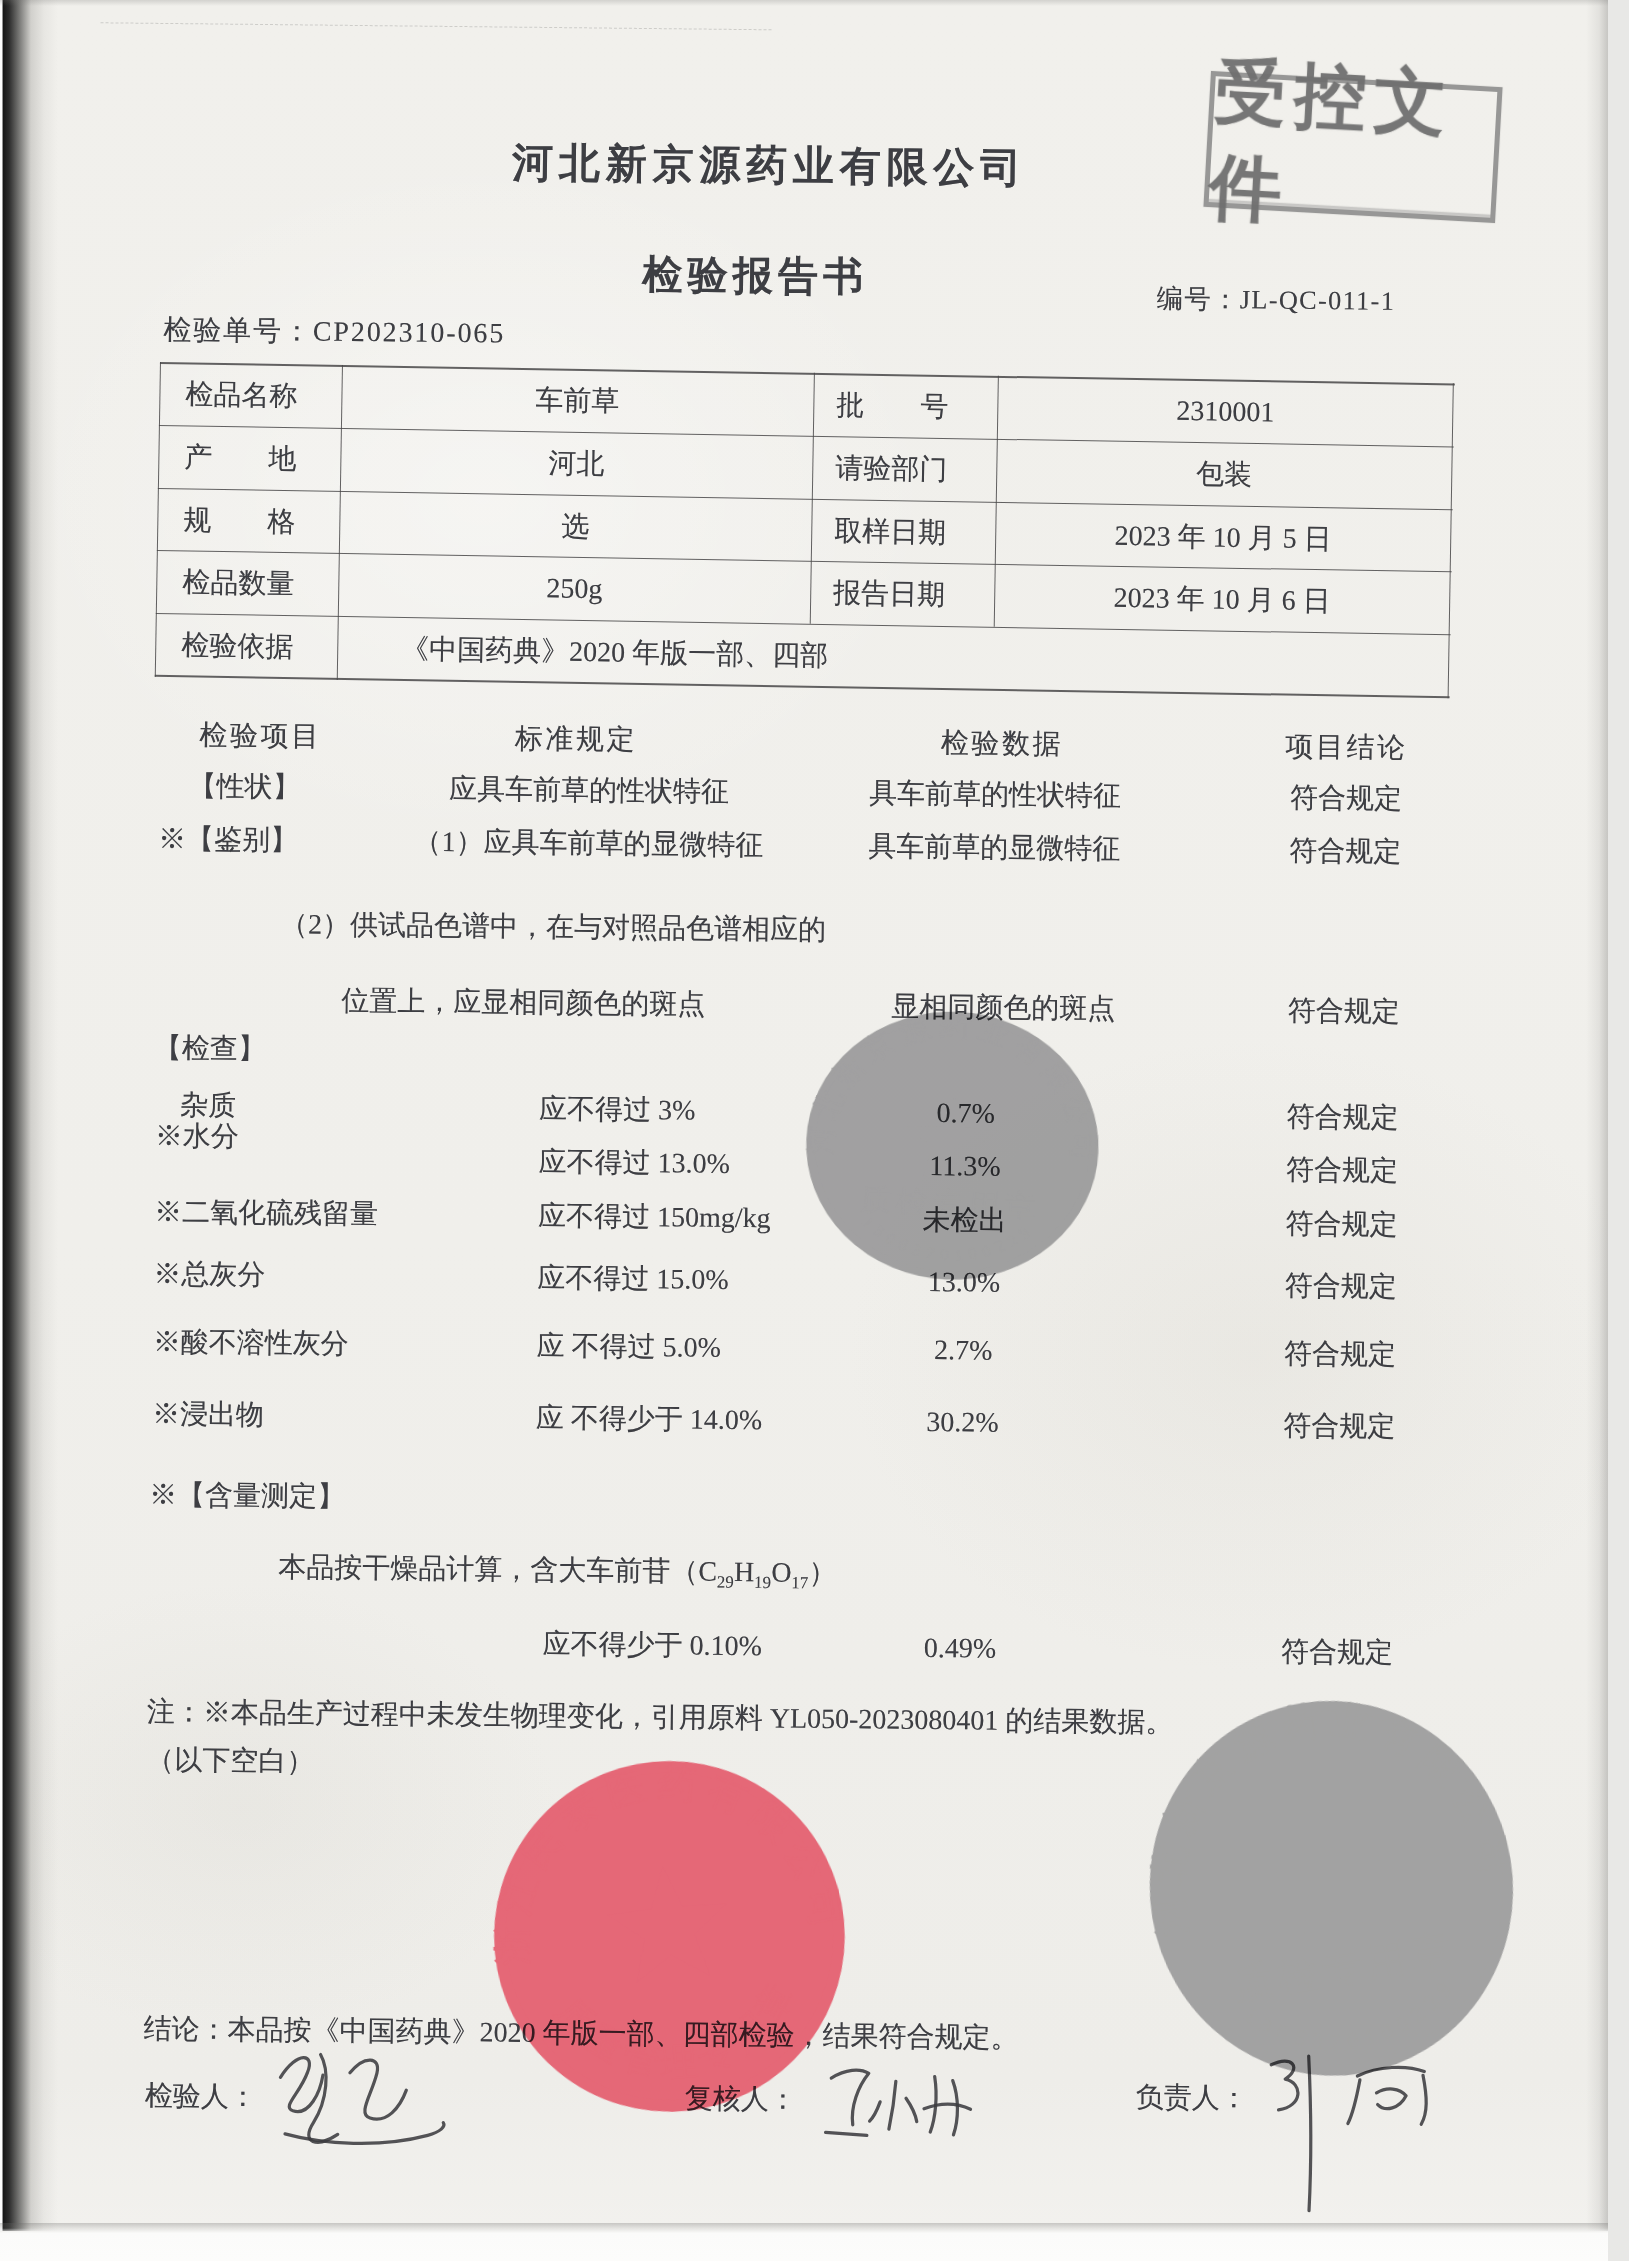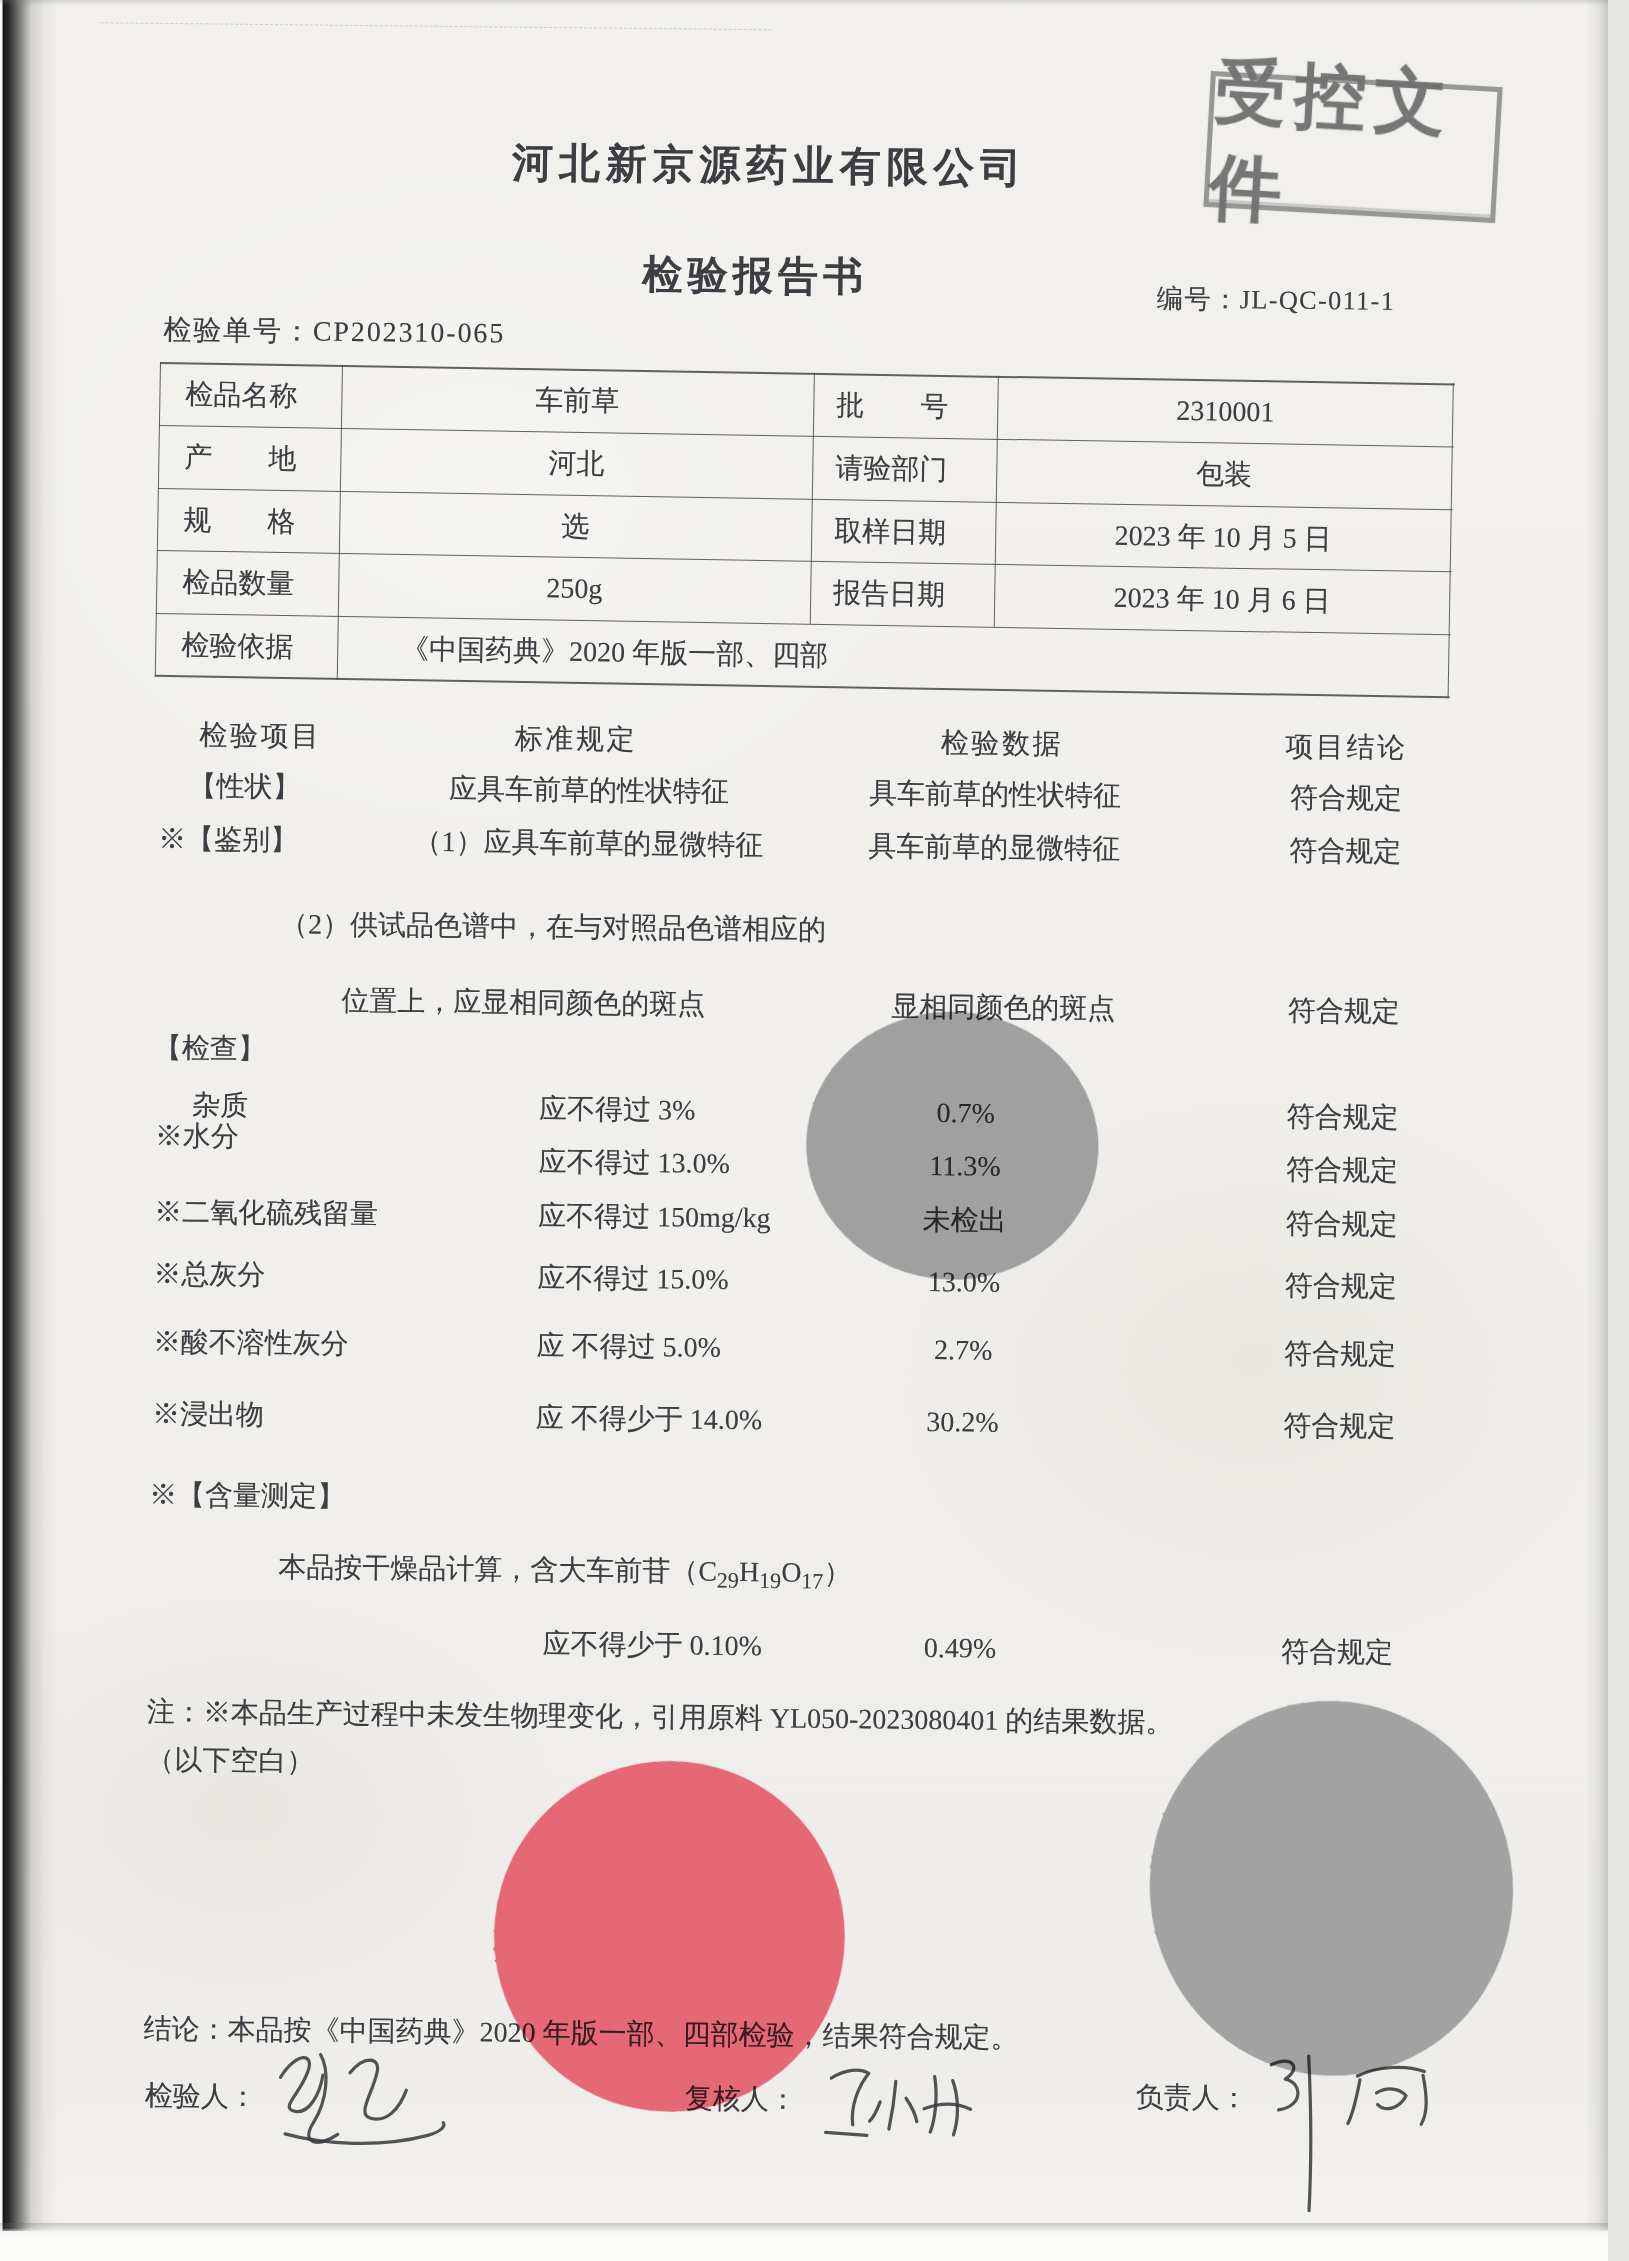--- a/index.html
+++ b/index.html
@@ -41,21 +41,21 @@
   .tline.h{left:0;width:1295px;height:1.9px;}
   .tline.v{top:0;width:1.3px;}
   .tcell{position:absolute;height:63px;line-height:63px;font-size:28px;white-space:nowrap;text-shadow:0 0 0.6px rgba(80,80,82,.45);}
   .tcell.center{text-align:center;}
   .hdr{font-size:28px;letter-spacing:2.6px;}
   .rcell{font-size:28px;line-height:39px;}
   .c2{left:451px;width:258px;text-align:center;}
   .c3{left:819px;width:361px;text-align:center;}
   .c4{left:1254px;width:193px;text-align:center;}
   .std-left{left:547px;}
-  .sub{font-size:22px;}
+  .sub{font-size:17px;}
 
   
   .stamp{position:absolute;mix-blend-mode:multiply;}
   .stamp svg{overflow:visible;}
   .stamp-gray1{top:995px;left:805px;transform:rotate(2deg);opacity:.82;filter:blur(0.3px);}
   .stamp-gray2{top:1676px;left:1154px;transform:rotate(-10deg);opacity:.8;filter:blur(0.3px);}
   .stamp-red{top:1740px;left:495px;transform:rotate(-6deg);opacity:.9;filter:blur(0.3px);}
   .gray-ink{stroke:#8f8f90;fill:#8f8f90;}
   .red-ink{stroke:#e4586a;fill:#e4586a;}
 
@@ -139,21 +139,21 @@
     <div class="txt rcell c3" style="top:819px;">具车前草的显微特征</div>
     <div class="txt rcell c4" style="top:819px;">符合规定</div>
 
     <div class="txt rcell" style="top:903px;left:286px;">（2）供试品色谱中，在与对照品色谱相应的</div>
     <div class="txt rcell" style="top:979px;left:348px;">位置上，应显相同颜色的斑点</div>
     <div class="txt rcell" style="top:979px;left:898px;">显相同颜色的斑点</div>
     <div class="txt rcell c4" style="top:979px;">符合规定</div>
 
     <div class="txt rcell" style="top:1028px;left:161px;">【检查】</div>
 
-    <div class="txt rcell" style="top:1085px;left:200px;">杂质</div>
+    <div class="txt rcell" style="top:1085px;left:188px;">杂质</div>
     <div class="txt rcell std-left" style="top:1085px;">应不得过 3%</div>
     <div class="txt rcell c3" style="top:1085px;width:309px;">0.7%</div>
     <div class="txt rcell c4" style="top:1085px;">符合规定</div>
 
     <div class="txt rcell" style="top:1116px;left:163px;">※水分</div>
     <div class="txt rcell std-left" style="top:1138px;">应不得过 13.0%</div>
     <div class="txt rcell c3" style="top:1138px;width:309px;">11.3%</div>
     <div class="txt rcell c4" style="top:1138px;">符合规定</div>
 
     <div class="txt rcell" style="top:1192px;left:163px;">※二氧化硫残留量</div>

